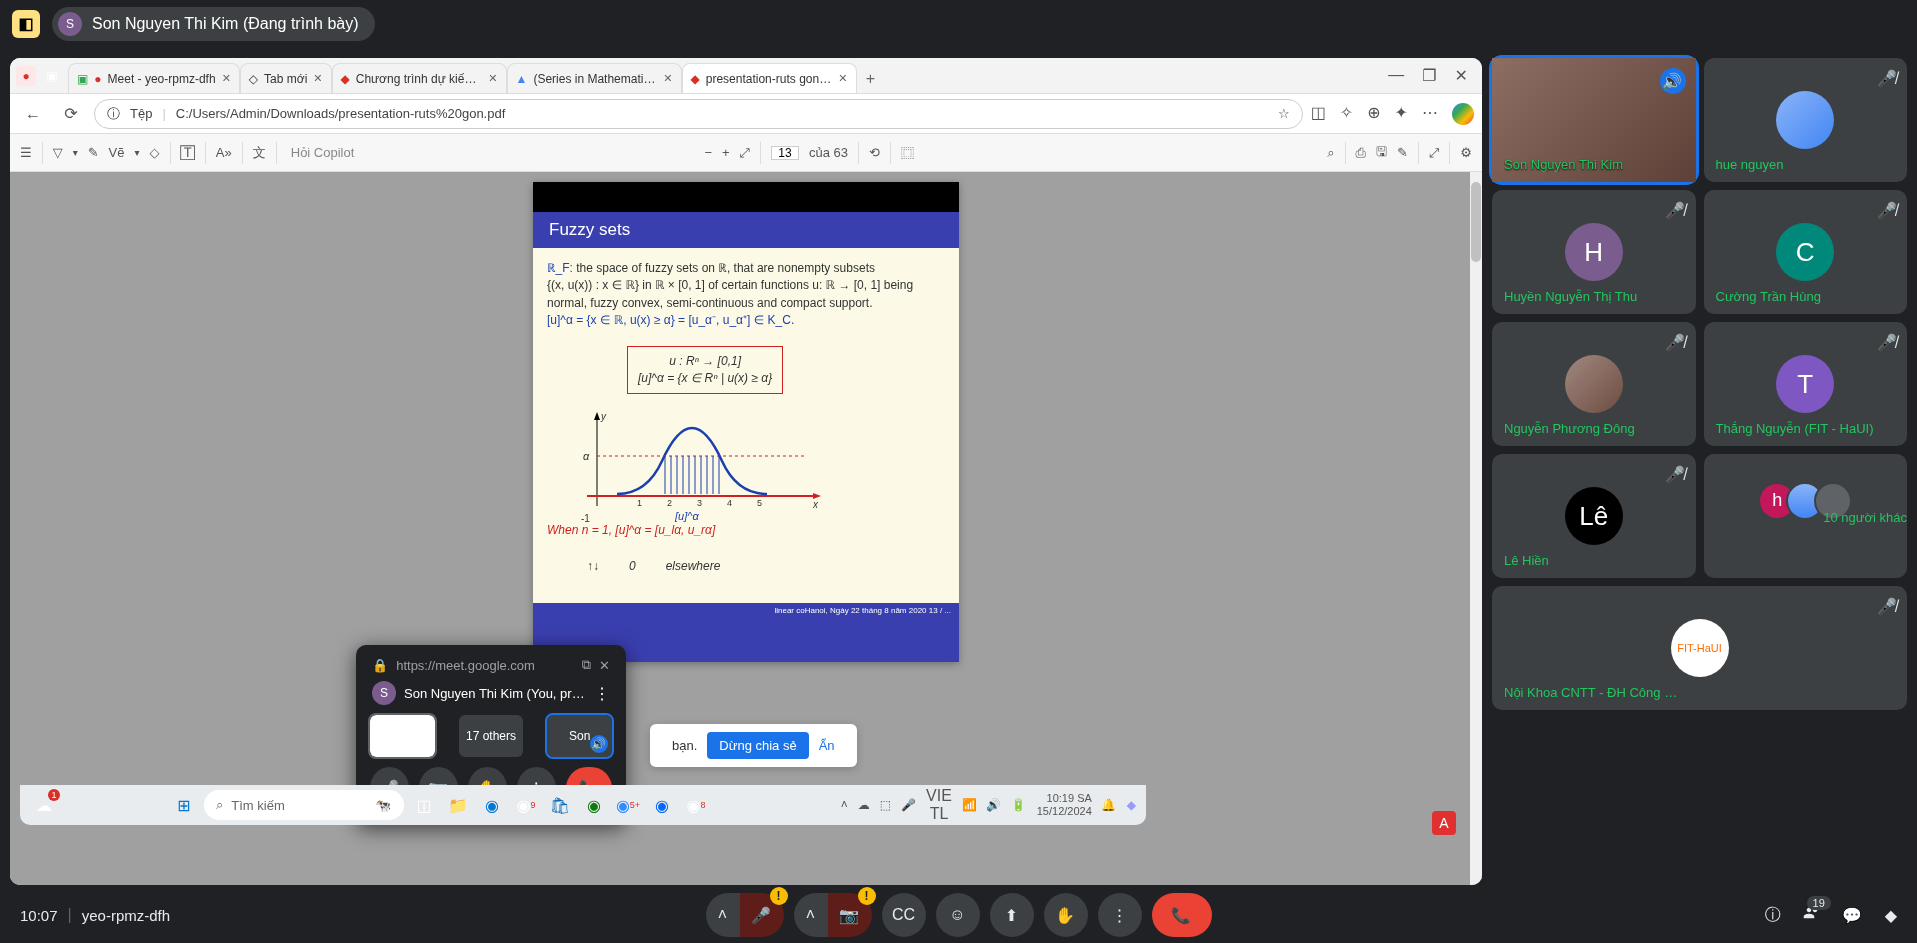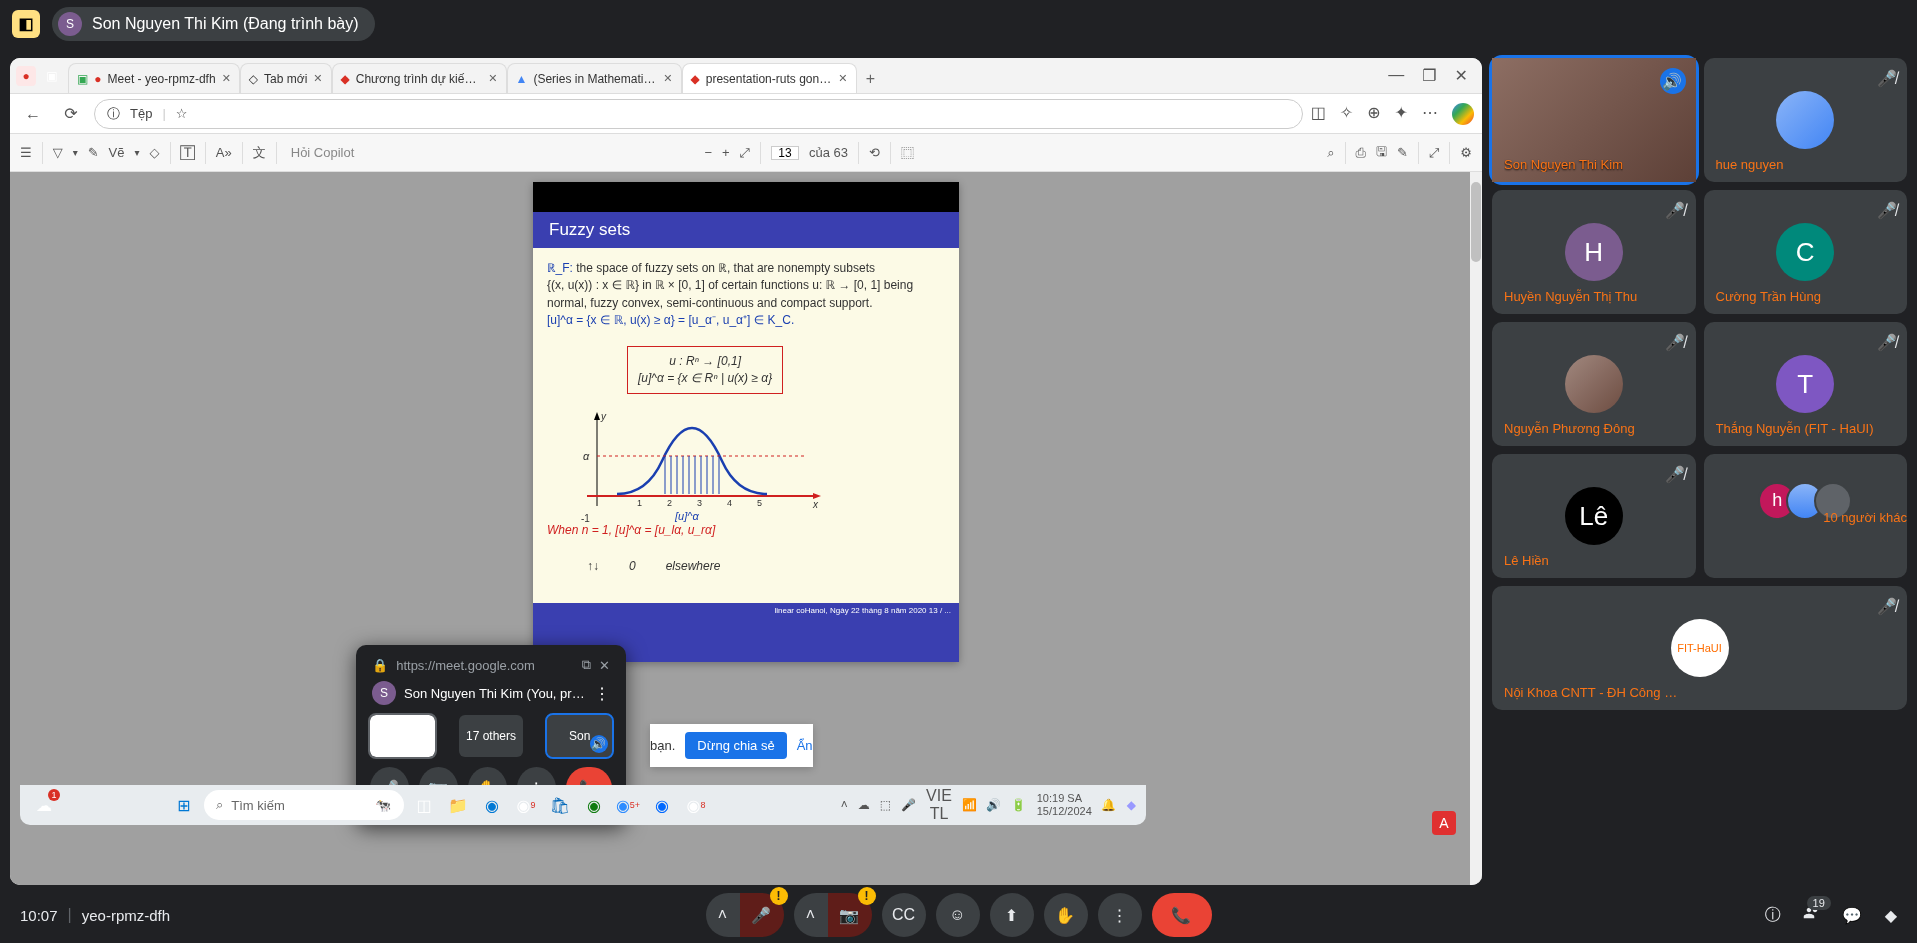--- a/index.html
+++ b/index.html
@@ -8,21 +8,21 @@
 .meet-logo{width:28px;height:28px;background:#ffe082;border-radius:6px;display:flex;align-items:center;justify-content:center;color:#000;font-weight:bold}
 .presenter-badge{background:#3c4043;border-radius:18px;height:34px;display:flex;align-items:center;padding:0 16px 0 6px;gap:10px}
 .presenter-avatar{width:24px;height:24px;border-radius:50%;background:#7b5c8f;display:flex;align-items:center;justify-content:center;font-size:12px}
 .main-area{position:absolute;top:58px;left:10px;right:10px;bottom:58px;display:flex;gap:10px}
 .share-window{flex:1;background:#fff;border-radius:10px;overflow:hidden;position:relative}
 .participants{width:415px;display:flex;flex-direction:column;gap:8px}
 .p-row{display:flex;gap:8px;height:124px}
 .p-tile{flex:1;background:#3c4043;border-radius:10px;position:relative;display:flex;flex-direction:column;align-items:center;justify-content:center}
 .p-tile.speaking{outline:3px solid #1a73e8}
 .p-avatar{width:58px;height:58px;border-radius:50%;display:flex;align-items:center;justify-content:center;font-size:26px;font-weight:400}
-.p-name{position:absolute;left:12px;bottom:10px;font-size:13px;color:#f97316;max-width:180px;overflow:hidden;text-overflow:ellipsis;white-space:nowrap}
+.p-name{position:absolute;left:12px;bottom:10px;font-size:13px;color:#22c55e;max-width:180px;overflow:hidden;text-overflow:ellipsis;white-space:nowrap}
 .p-mute{position:absolute;right:10px;top:10px;width:20px;height:20px;display:flex;align-items:center;justify-content:center;color:#e8eaed;}
 .p-mute.talk{background:#1a73e8;width:26px;height:26px;border-radius:50%}
 .p-img{width:58px;height:58px;border-radius:50%;background:linear-gradient(135deg,#8ab4f8 0%,#4285f4 100%)}
 .p-tile-center{width:200px;margin:0 auto}
 
 .browser-titlebar{height:36px;background:#f3f3f3;border-bottom:1px solid #ddd;display:flex;align-items:center;padding:0 6px;gap:6px}
 .title-ico{width:20px;height:20px;border-radius:4px;display:flex;align-items:center;justify-content:center;font-size:12px}
 .tabs-strip{flex:1;display:flex;gap:-1px;height:100%;align-items:flex-end}
 .tab{height:30px;background:#f3f3f3;border-radius:8px 8px 0 0;padding:0 8px;display:flex;align-items:center;gap:6px;font-size:12px;color:#333;max-width:175px;border:1px solid #ddd;border-bottom:none}
 .tab.active{background:#fff}
@@ -59,29 +59,29 @@
 .pip-av{width:24px;height:24px;border-radius:50%;background:#7b5c8f;display:flex;align-items:center;justify-content:center;font-size:12px}
 .pip-thumbs{display:flex;gap:24px;padding:4px 4px}
 .pip-thumb{width:74px;height:42px;border-radius:6px;background:#3c4043;display:flex;align-items:center;justify-content:center;position:relative;font-size:12px;color:#fff}
 .pip-thumb.out{outline:2px solid #5f6368}
 .pip-thumb.blue{outline:2px solid #1a73e8}
 .pip-controls{display:flex;gap:10px;padding:6px 4px;justify-content:flex-start}
 .pip-btn{width:42px;height:42px;border-radius:50%;background:#3c4043;display:flex;align-items:center;justify-content:center}
 .pip-btn.end{background:#ea4335;width:50px;border-radius:22px}
 .pip-corner{position:absolute;right:6px;top:6px;color:#9aa0a6}
 
-.share-ctrl{position:absolute;left:640px;bottom:118px;background:#fff;border-radius:0;padding:8px 0;display:flex;gap:10px;align-items:center;font-size:13px;box-shadow:0 2px 8px rgba(0,0,0,.2);color:#333}
+.share-ctrl{position:absolute;left:640px;bottom:118px;background:#fff;border-radius:6px;padding:8px 22px;display:flex;gap:10px;align-items:center;font-size:13px;box-shadow:0 2px 8px rgba(0,0,0,.2);color:#333}
 .share-ctrl .btn-blue{background:#1a73e8;color:#fff;padding:6px 12px;border-radius:4px;font-size:13px}
 .share-ctrl .btn-link{color:#1a73e8}
 
 .taskbar{position:absolute;bottom:60px;left:10px;width:1126px;height:40px;background:#e8ecef;border-radius:0 0 10px 10px;display:flex;align-items:center;padding:0 10px;gap:6px}
 .tb-search{flex:0 0 200px;height:30px;background:#fff;border-radius:15px;display:flex;align-items:center;padding:0 12px;gap:8px;color:#666;font-size:13px}
 .tb-icon{width:28px;height:28px;border-radius:4px;display:flex;align-items:center;justify-content:center}
 .tb-tray{margin-left:auto;display:flex;align-items:center;gap:10px;color:#555;font-size:12px}
-.tb-clock{font-size:11px;line-height:1.2}
+.tb-clock{text-align:right;font-size:11px;line-height:1.2}
 
 .meet-bottom{position:absolute;left:0;right:0;bottom:0;height:56px;display:flex;align-items:center;padding:0 20px}
 .meet-time{font-size:15px;color:#e8eaed}
 .meet-sep{margin:0 10px;color:#5f6368}
 .meet-controls{position:absolute;left:50%;transform:translateX(-50%);display:flex;gap:10px}
 .mc-btn{width:44px;height:44px;border-radius:50%;background:#3c4043;display:flex;align-items:center;justify-content:center;color:#e8eaed;position:relative}
 .mc-btn.off{background:#ea4335}
 .mc-btn.pill{border-radius:22px;width:auto;padding:0 16px}
 .mc-btn.split{border-radius:22px 0 0 22px;width:34px}
 .mc-btn.split-r{border-radius:0 22px 22px 0;width:44px}
@@ -150,20 +150,21 @@
       </div>
     </div>
 
     <div class="addr-bar">
       <div class="nav-btn">←</div>
       <div class="nav-btn">⟳</div>
       <div class="url-box">
         <span>ⓘ</span>
         <span>Tệp</span>
         <span class="sep">|</span>
+        <span style="flex:1">C:/Users/Admin/Downloads/presentation-ruts%20gon.pdf</span>
         <span>☆</span>
       </div>
       <div class="addr-icons">
         <span>◫</span>
         <span>✧</span>
         <span>⊕</span>
         <span>✦</span>
         <span>⋯</span>
         <div class="copilot-circle"></div>
       </div>

